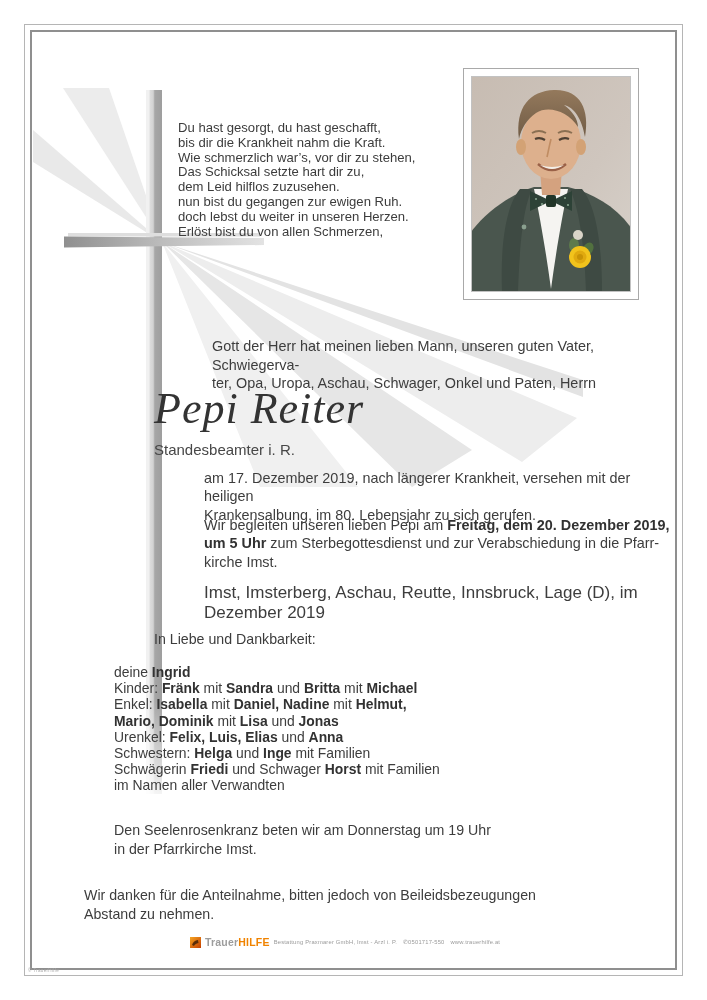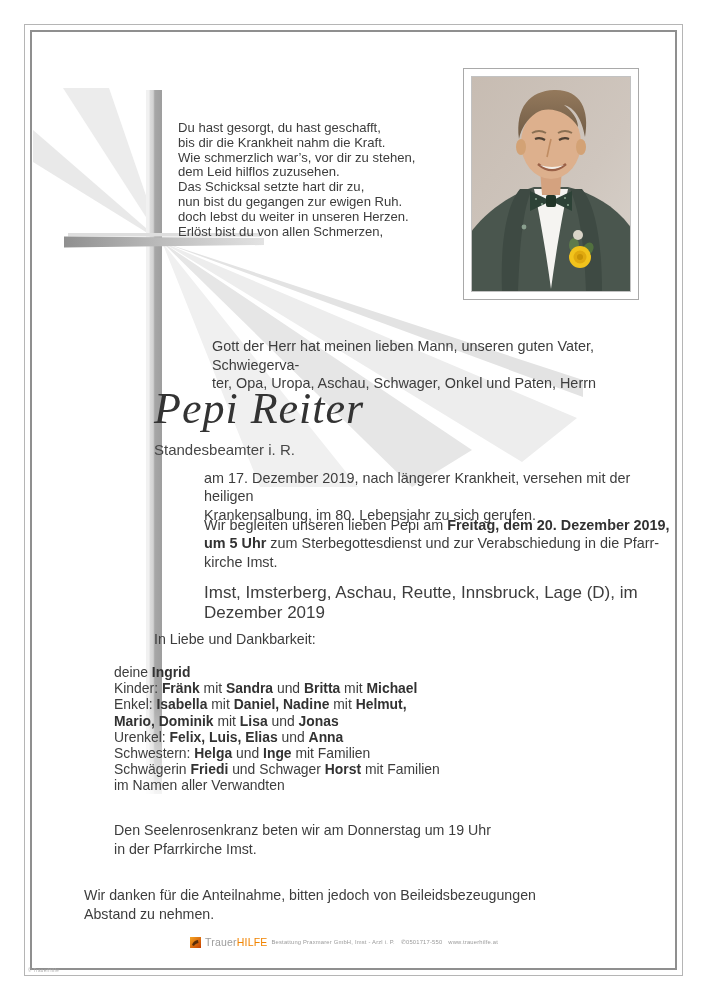--- a/index.html
+++ b/index.html
@@ -20,21 +20,21 @@
   .subtitle{left:154px;top:441px;width:555px;font-size:15px;color:#474747;}
   .death{left:204px;top:469px;width:470px;font-size:14.4px;line-height:18.4px;}
   .funeral{left:204px;top:516px;width:470px;font-size:14.4px;line-height:18.4px;}
   .places{left:204px;top:583px;width:470px;font-size:17px;}
   .gratitude{left:154px;top:631px;width:555px;font-size:14.2px;}
   .family{left:114px;top:664px;width:630px;font-size:13.9px;line-height:16.2px;}
   .rosary{left:114px;top:821px;width:630px;font-size:14.2px;line-height:18.8px;}
   .thanks{left:84px;top:886px;width:690px;font-size:14.2px;line-height:18.6px;}
   b{font-weight:700;color:#323232;}
   .footer{position:absolute;left:190px;top:936px;z-index:2;display:flex;align-items:center;gap:4px;}
-  .brand{font-size:10.5px;letter-spacing:.2px;}
+  .brand{font-size:10.5px;letter-spacing:.2px;font-weight:bold;}
   .brand .gray{color:#9d9d9d;}
   .brand .orange{color:#f08300;}
   .footer-small{font-size:5.8px;color:#9a9a9a;letter-spacing:.2px;display:flex;gap:6px;align-items:center;}
   .watermark{position:absolute;left:28px;top:968px;font-size:4.6px;color:#ababab;z-index:2;letter-spacing:.3px;}
 </style>
 </head>
 <body>
 
 <svg id="bg-art" width="707" height="1000" viewBox="0 0 707 1000">
   <defs>
@@ -74,22 +74,22 @@
   </g>
 </svg>
 
 <div class="frame-outer"></div>
 <div class="frame-inner"></div>
 
 <div class="txt poem center">
     <div>Du hast gesorgt, du hast geschafft,</div>
     <div>bis dir die Krankheit nahm die Kraft.</div>
     <div>Wie schmerzlich war’s, vor dir zu stehen,</div>
+    <div>Das Schicksal setzte hart dir zu,</div>
     <div>dem Leid hilflos zuzusehen.</div>
-    <div>Das Schicksal setzte hart dir zu,</div>
     <div>nun bist du gegangen zur ewigen Ruh.</div>
     <div>doch lebst du weiter in unseren Herzen.</div>
     <div>Erlöst bist du von allen Schmerzen,</div>
   </div>
 
 <div class="photo-frame">
   <svg class="photo" width="158" height="214" viewBox="0 0 158 214">
     <defs>
       <linearGradient id="pbg" x1="0" y1="0" x2="1" y2="1">
         <stop offset="0" stop-color="#c7bcb2"></stop>

